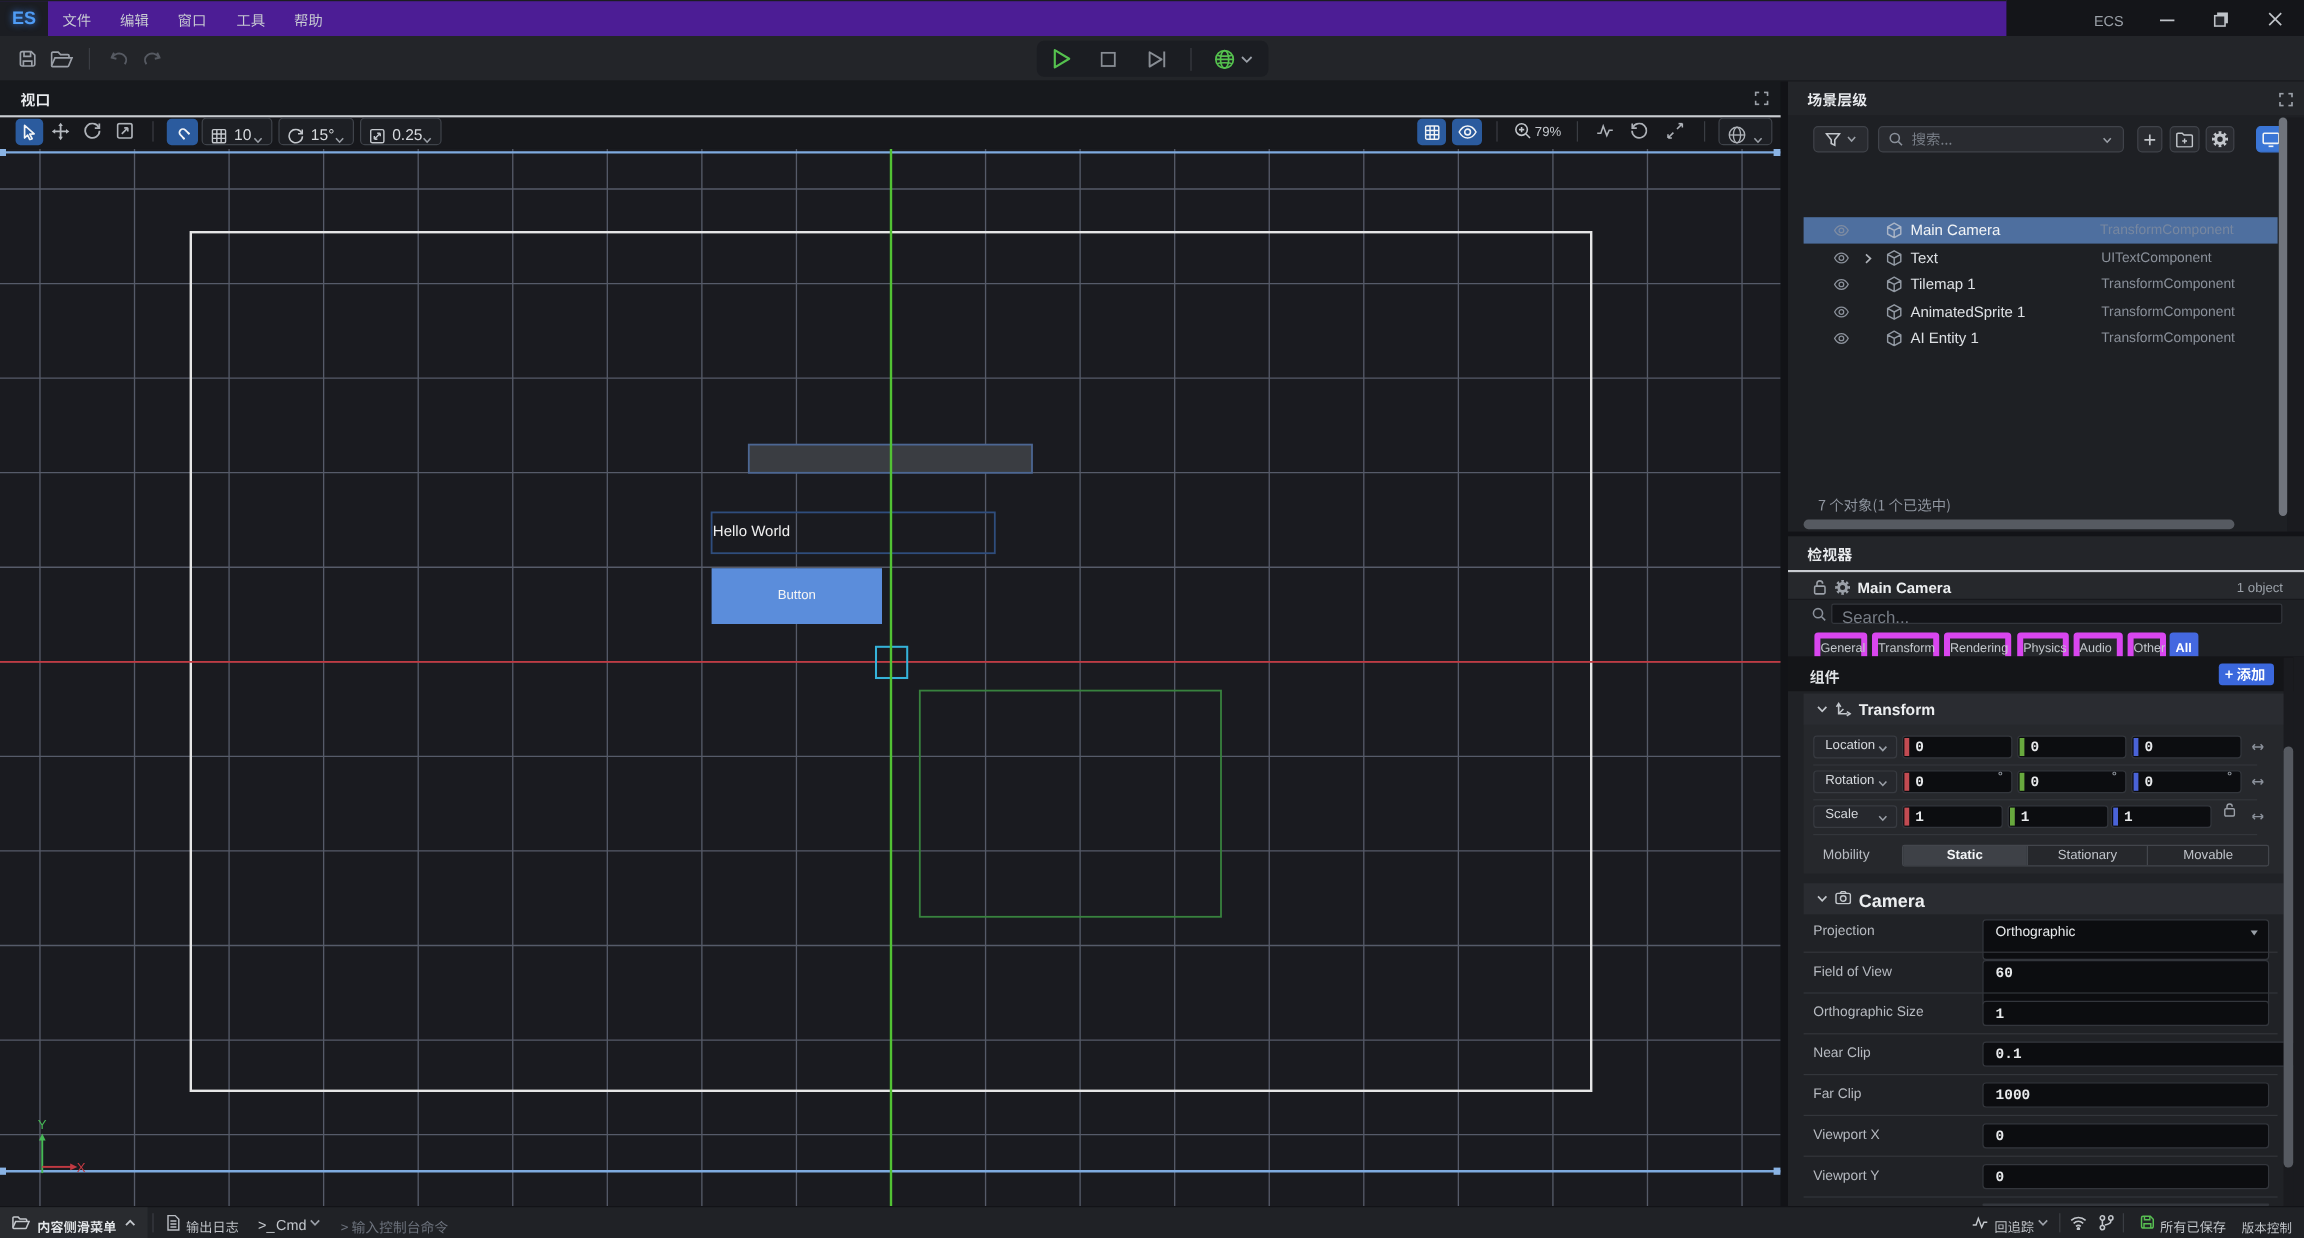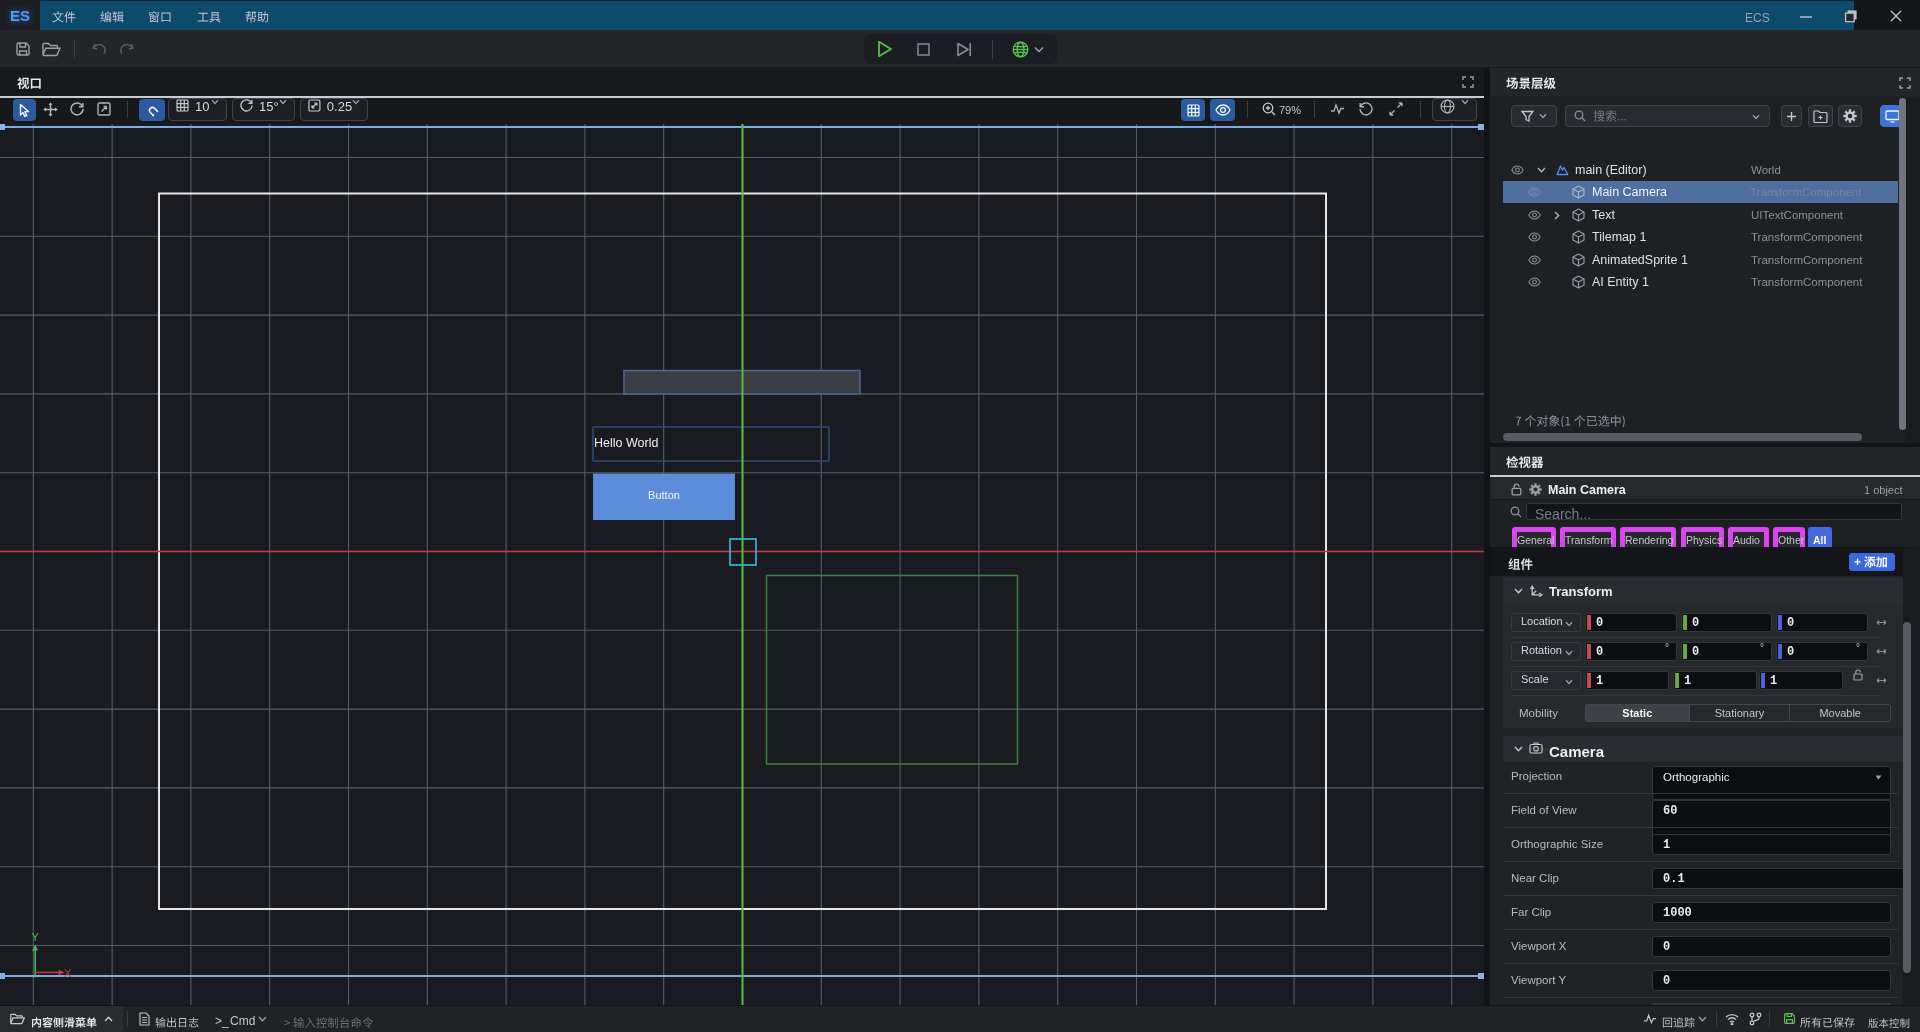--- a/index.html
+++ b/index.html
@@ -3,35 +3,35 @@
 <meta charset="utf-8">
 <style>
 * { margin:0; padding:0; box-sizing:border-box; }
 html,body { width:1920px; height:1032px; overflow:hidden; background:#141519; }
 body { font-family:"Liberation Sans", sans-serif; color:#d6d9dd; font-size:14px; }
 #app { position:relative; width:1920px; height:1032px; background:#141519; }
 .abs { position:absolute; }
 svg { display:block; }
 
 
-#titlebar { position:absolute; left:0; top:0; width:1854px; height:30px; background:#0c4a6e; border-top:1px solid #1b1d21; }
+#titlebar { position:absolute; left:0; top:0; width:1672px; height:30px; background:#4c1d95; border-top:1px solid #1b1d21; }
 #logo { position:absolute; left:0; top:0; width:40px; height:30px; background:#1b1d22; text-align:center; line-height:30px; font-weight:bold; font-size:15px; color:#4f9cf5; text-shadow:0 0 6px rgba(60,140,255,.8); }
 #wintitle { position:absolute; top:2px; height:30px; line-height:30px; color:#9ba1a8; font-size:12px; }
 
 
 #toolbar { position:absolute; left:0; top:30px; width:1920px; height:38px; background:#232529; border-bottom:1px solid #17181c; }
 #playgroup { position:absolute; left:864px; top:4px; width:193px; height:30px; background:#1b1d22; border-radius:6px; }
 
 
 #vp-header { position:absolute; left:0; top:68px; width:1484px; height:28px; background:#17191d; }
 .brightline { position:absolute; height:2px; background:#c9ccd1; }
 #vp-toolbar { position:absolute; left:0; top:98px; width:1484px; height:26px; background:#17181c; }
 .vbtn { position:absolute; top:1px; height:22px; border-radius:4px; display:flex; align-items:center; justify-content:center; }
 .vbtn.blue { background:#2b5b9e; }
-.vdrop { position:absolute; top:0px; height:23px; border:1px solid #3f434a; border-radius:4px; background:#1d1f24; display:flex; align-items:flex-start; color:#d6d9dd; font-size:13px; }
+.vdrop { position:absolute; top:0px; height:23px; border:1px solid #3f434a; border-radius:4px; background:#1d1f24; display:flex; align-items:flex-end; color:#d6d9dd; font-size:13px; }
 .vsep { position:absolute; top:3px; width:1px; height:17px; background:#3a3d43; }
 #vp-canvas { position:absolute; left:0; top:124px; width:1484px; height:881px; background:#1a1b20; overflow:hidden; }
 
 
 #rpanel { position:absolute; left:1490px; top:68px; width:430px; height:937px; background:#1e2024; }
 #vsep1 { position:absolute; left:1484px; top:68px; width:6px; height:964px; background:#121317; }
 .phead { position:absolute; left:0; width:430px; height:28px; background:#232529; }
 
 
 .hbtn { position:absolute; border:1px solid #40434a; border-radius:4px; background:#292b30; display:flex; align-items:center; justify-content:center; }
@@ -363,34 +363,20 @@
         </svg>
       </div>
     <div class="hbtn" style="left:390px; top:37px; width:25px; height:22px; background:#3b76d6; border-color:#3b76d6;">
         <svg width="15" height="13" viewBox="0 0 15 13" fill="none" stroke="#f2f4f6" stroke-width="1.3">
           <rect x="1" y="1" width="13" height="8.5" rx="1"></rect>
           <path d="M5.5 12 L9.5 12"></path>
         </svg>
       </div>
 
 
-    <div class="hrow" style="top:91px;">
-      <svg class="abs" style="left:21px; top:6px;" width="13" height="10" viewBox="0 0 16 12" fill="none" stroke="#8b919b" stroke-width="1.3">
-          <path d="M1 6 C3 2.2 5.5 1 8 1 C10.5 1 13 2.2 15 6 C13 9.8 10.5 11 8 11 C5.5 11 3 9.8 1 6 Z"></path>
-          <circle cx="8" cy="6" r="2.4"></circle>
-        </svg>
-      <svg class="abs" style="left:47px; top:8px;" width="9" height="6" viewBox="0 0 9 6" fill="none" stroke="#aeb2b8" stroke-width="1.4">
-          <path d="M1 1 L4.5 4.7 L8 1"></path>
-        </svg>
-      <svg class="abs" style="left:66px; top:4px;" width="13" height="13" viewBox="0 0 13 13" fill="none" stroke="#4b8bf5" stroke-width="1.4" stroke-linejoin="round">
-          <path d="M1.2 11.5 L4.5 3 L6.5 7.2 L8 4.5 L11.8 11.5 Z"></path>
-        </svg>
-      <span class="nm" style="left:85px;">main (Editor)</span>
-      <span class="tp">World</span>
-    </div>
     <div class="hrow" style="top:113px; left:13px; width:395px; background:#4e6f9f;">
       <svg class="abs" style="left:25px; top:6px;" width="13" height="10" viewBox="0 0 16 12" fill="none" stroke="#7d8ba2" stroke-width="1.3">
           <path d="M1 6 C3 2.2 5.5 1 8 1 C10.5 1 13 2.2 15 6 C13 9.8 10.5 11 8 11 C5.5 11 3 9.8 1 6 Z"></path>
           <circle cx="8" cy="6" r="2.4"></circle>
         </svg>
       <svg class="abs" style="left:69px; top:4px;" width="13" height="14" viewBox="0 0 13 14" fill="none" stroke="#a9b4c6" stroke-width="1.2" stroke-linejoin="round">
           <path d="M6.5 1 L12 4 L12 10 L6.5 13 L1 10 L1 4 Z M1 4 L6.5 7 L12 4 M6.5 7 L6.5 13"></path>
         </svg>
       <span class="nm" style="left:89px; color:#f2f4f6;">Main Camera</span>
       <span class="tp" style="left:247px; color:#7787a0;">TransformComponent</span>

